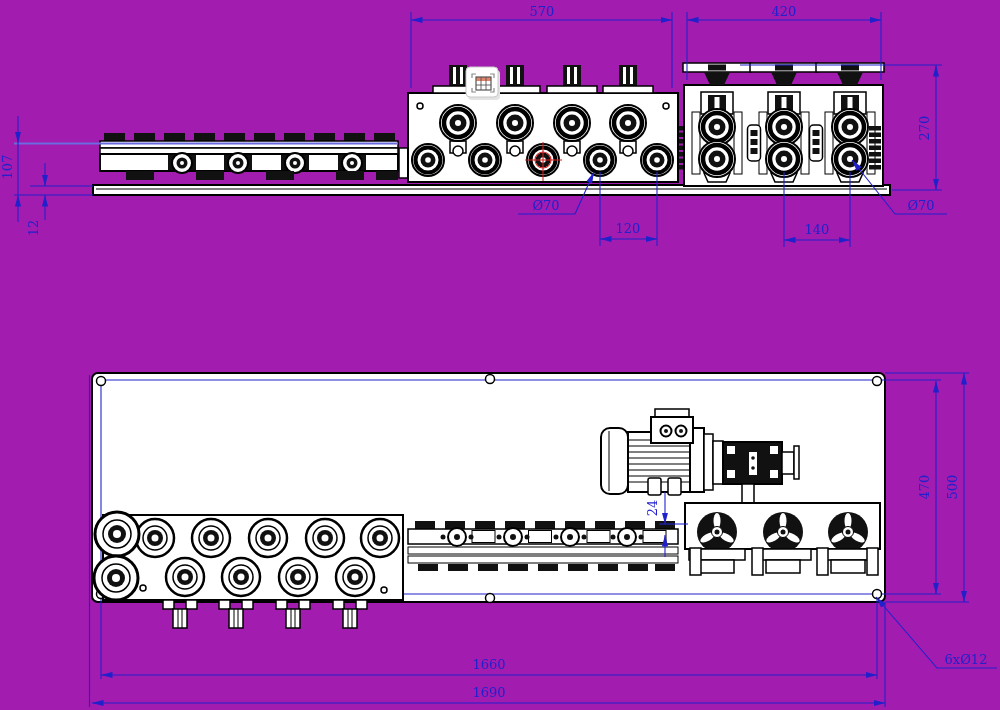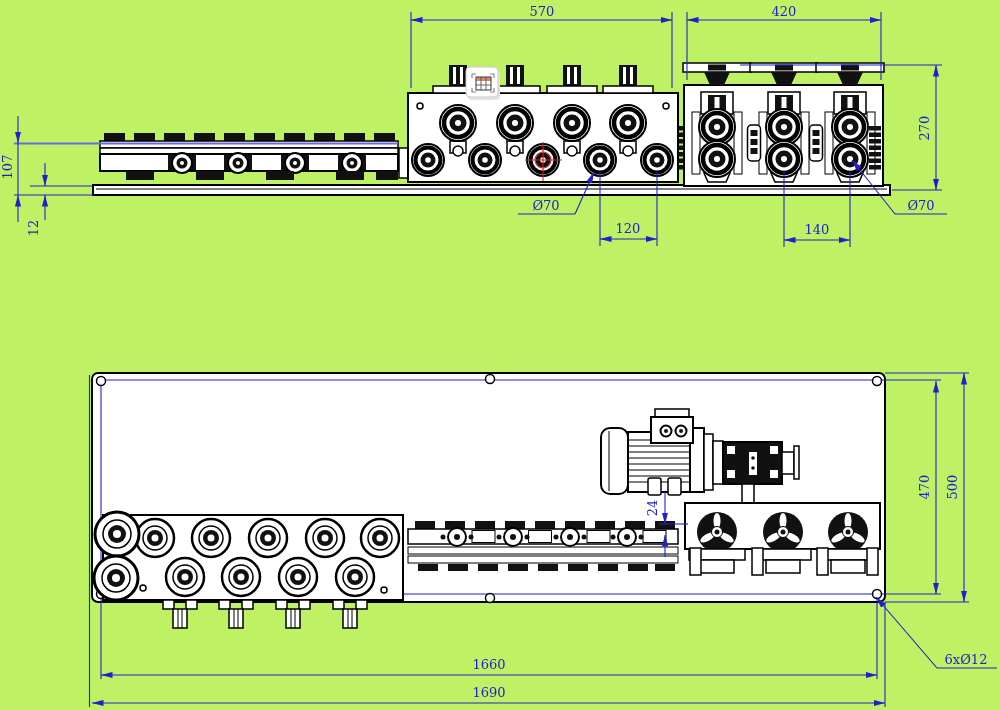--- a/index.html
+++ b/index.html
@@ -1,16 +1,16 @@
 <!DOCTYPE html>
 <html><head>
 <meta charset="utf-8">
 <style>
   html,body{margin:0;padding:0;background:#fff;}
-  .stage{position:relative;width:1000px;height:710px;background:#bef264;overflow:hidden;}
+  .stage{position:relative;width:1000px;height:710px;background:#a21caf;overflow:hidden;}
   svg{display:block;}
   svg text{font-family:"DejaVu Serif",serif;font-size:13px;fill:#2121cc;}
   .tv{text-anchor:middle;}
   .w1{fill:#fff;stroke:#000;stroke-width:1;}
   .w15{fill:#fff;stroke:#000;stroke-width:1.5;}
   .w2{fill:#fff;stroke:#000;stroke-width:2;}
   .w25{fill:#fff;stroke:#000;stroke-width:2.5;}
   .blk{fill:#111;}
   .dm{stroke:#2121cc;stroke-width:1.1;fill:none;}
   .wire{stroke:#6b6be0;stroke-width:2;fill:none;}

